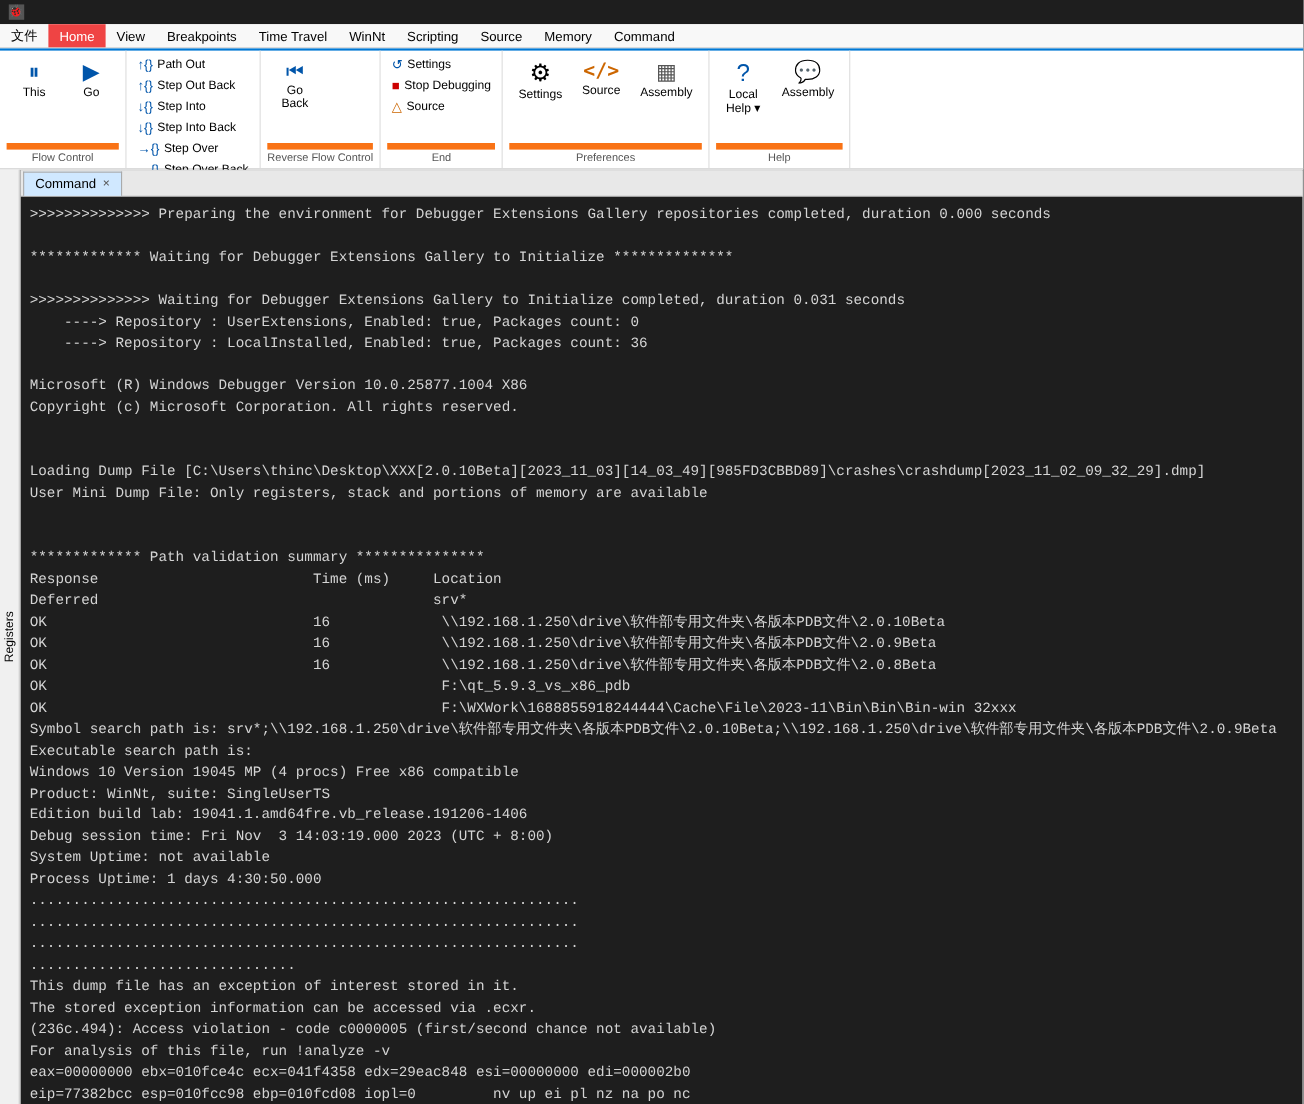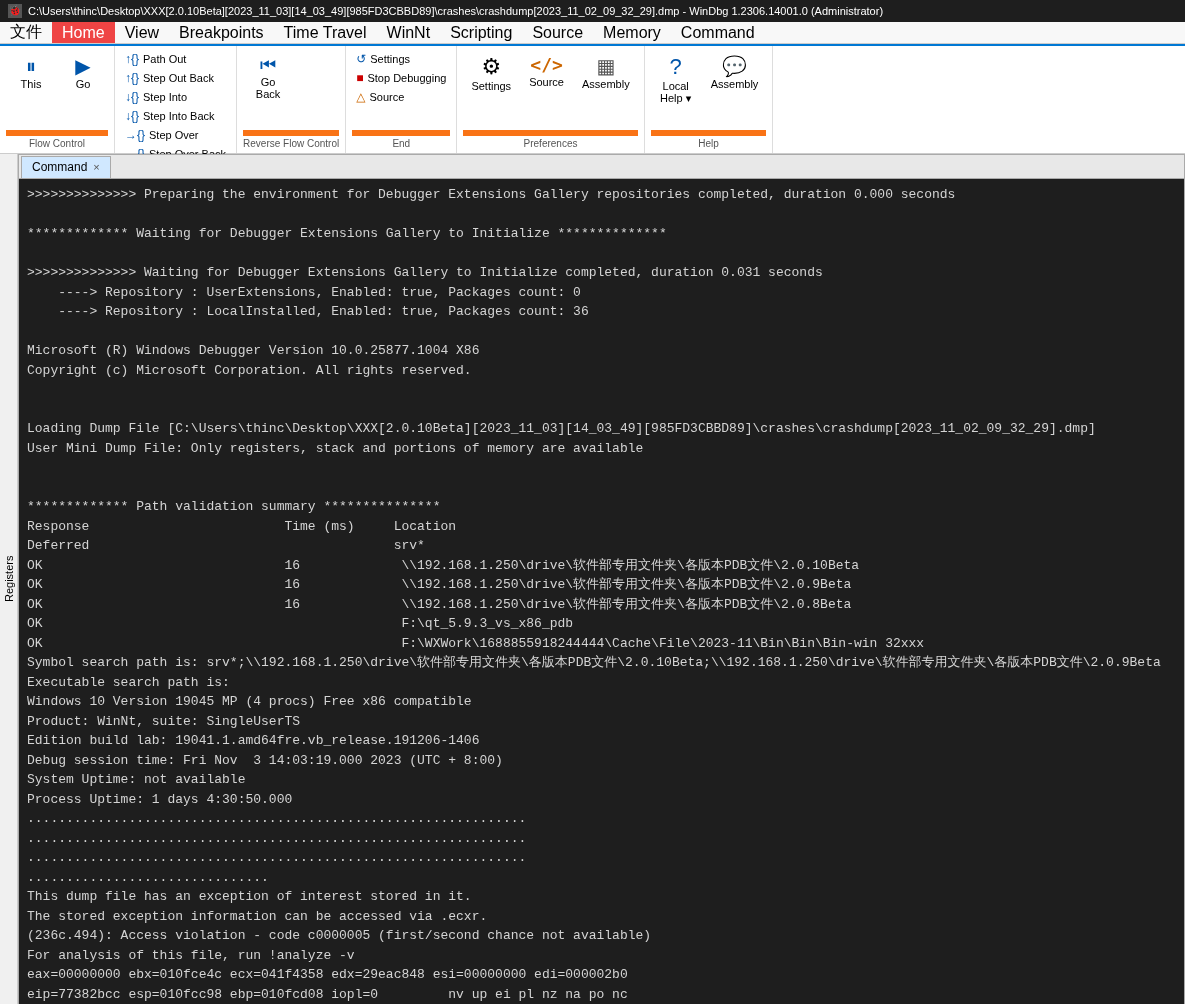--- a/index.html
+++ b/index.html
@@ -21,21 +21,21 @@
     
     .menu-bar {
       background: #f8f8f8;
       border-bottom: 1px solid #ccc;
       display: flex;
       align-items: center;
       height: 22px;
     }
     .menu-item {
       padding: 2px 10px;
-      font-size: 16px;
+      font-size: 12px;
       cursor: pointer;
       height: 100%;
       display: flex;
       align-items: center;
     }
     .menu-item.active { background: #ef4444; color: white; }
 
     
     .ribbon {
       background: #f5f5f5;
@@ -265,21 +265,20 @@
       overflow: hidden;
     }
   </style>
 </head>
 <body>
 
 <div class="app-container">
 
   <div class="title-bar">
     <span class="title-bar-icon">🐞</span>
-    <span>C:\Users\thinc\Desktop\XXX[2.0.10Beta][2023_11_03][14_03_49][985FD3CBBD89]\crashes\crashdump[2023_11_02_09_32_29].dmp - WinDbg 1.2306.14001.0 (Administrator)</span>
   </div>
 
   <div class="menu-bar">
     <div class="menu-item">文件</div>
     <div class="menu-item active">Home</div>
     <div class="menu-item">View</div>
     <div class="menu-item">Breakpoints</div>
     <div class="menu-item">Time Travel</div>
     <div class="menu-item">WinNt</div>
     <div class="menu-item">Scripting</div>

